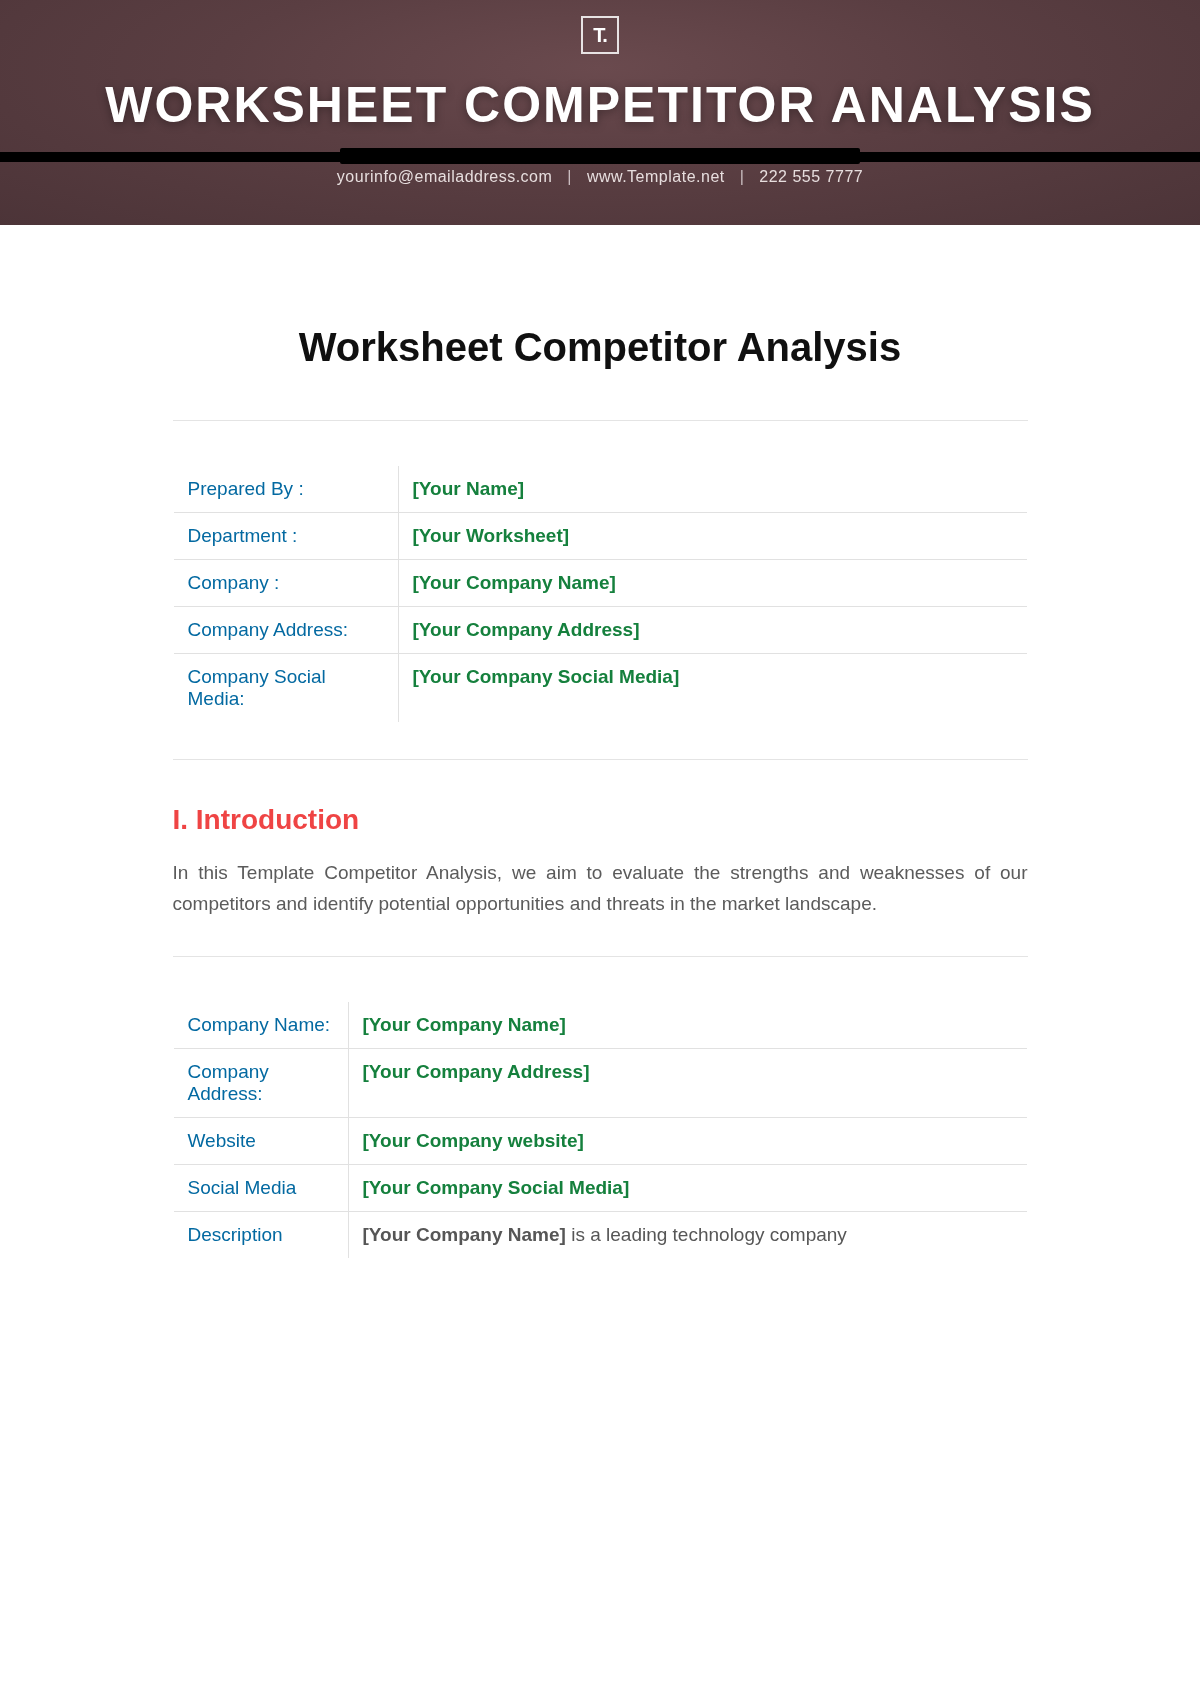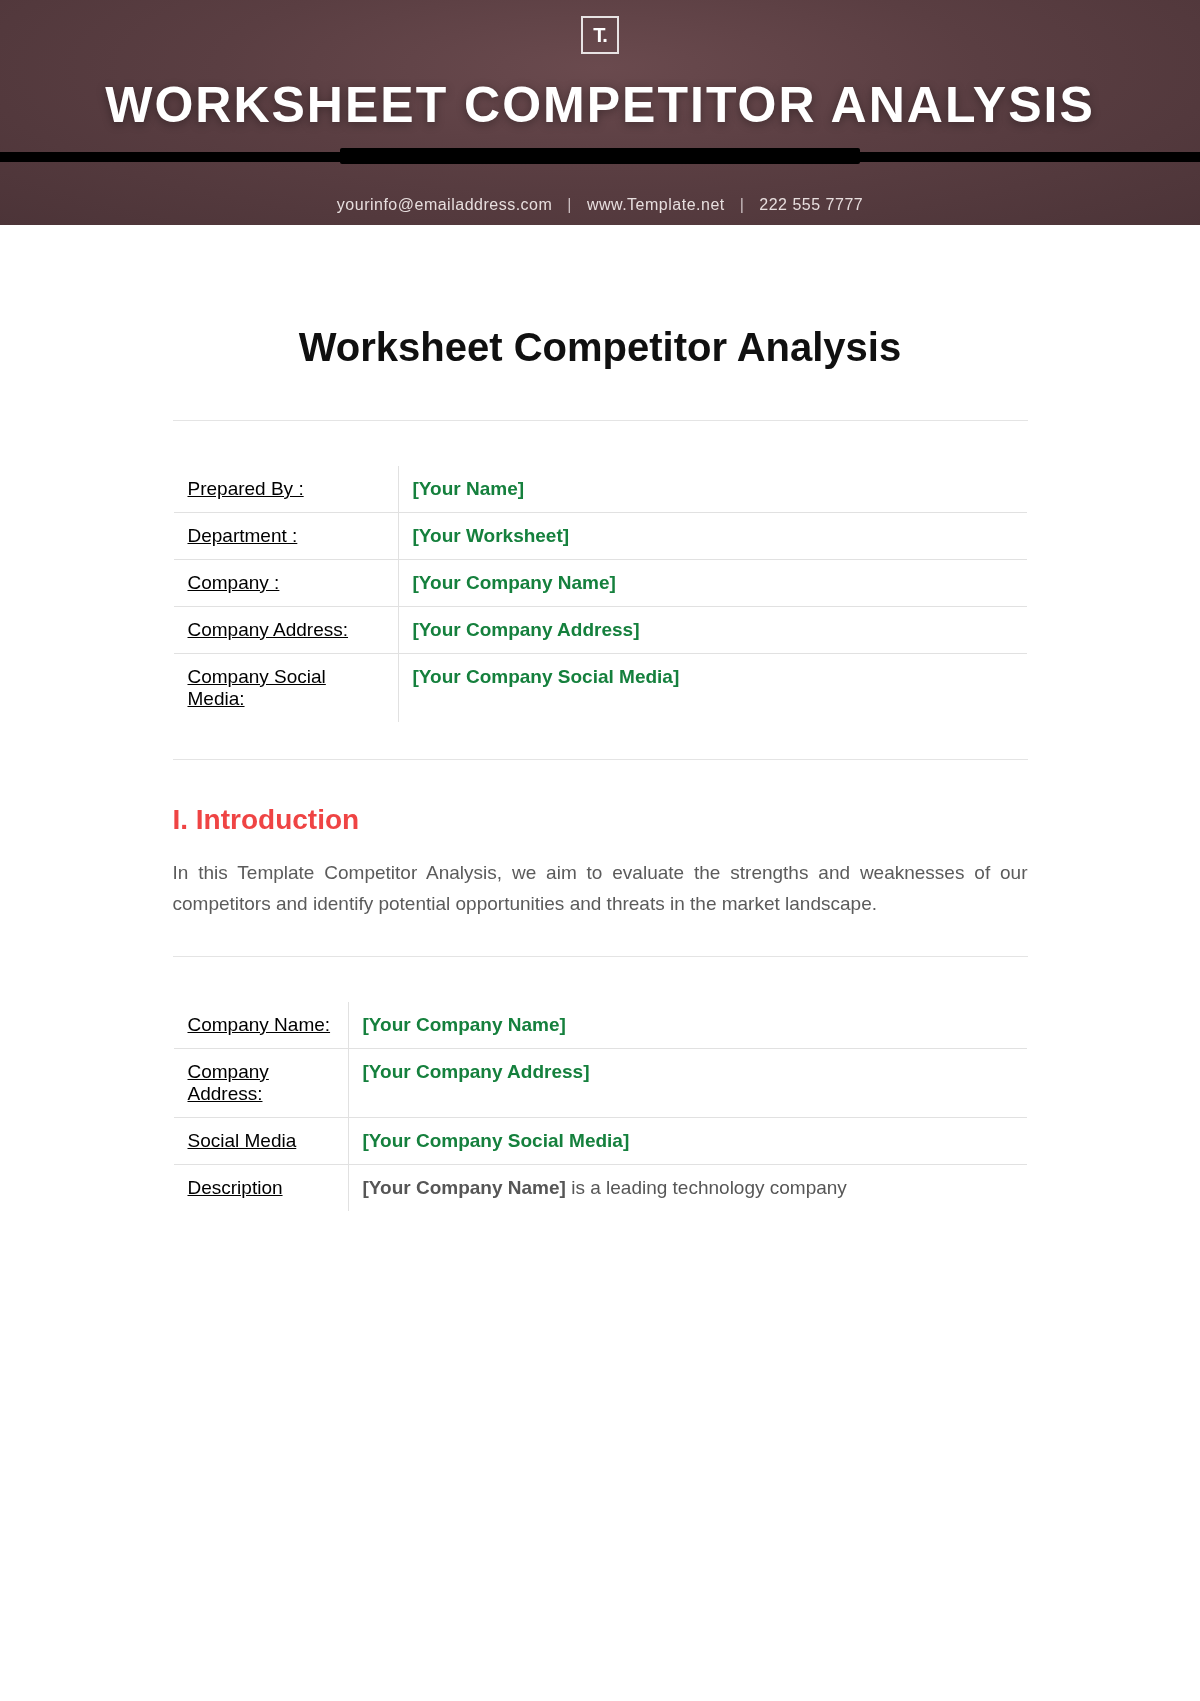--- a/index.html
+++ b/index.html
@@ -46,21 +46,21 @@
     position: absolute;
     left: 340px; right: 340px;
     top: 148px;
     height: 16px;
     background: #000;
     border-radius: 2px;
   }
   .banner .contact {
     position: absolute;
     left: 0; right: 0;
-    top: 196px;
+    top: 168px;
     font-size: 16px;
     color: #e7dede;
     letter-spacing: 0.5px;
   }
   .banner .contact .sep { margin: 0 10px; color: #cbbfc1; }
 
   
   .doc { width: 855px; margin: 0 auto; padding: 100px 0 0 0; }
   .doc-title {
     text-align: center;
@@ -92,21 +92,21 @@
     border: 1px solid #dcdcdc;
     border-radius: 8px;
     overflow: hidden;
     font-size: 19px;
   }
   table.info td {
     border: 1px solid #e1e1e1;
     padding: 12px 14px;
     vertical-align: top;
   }
-  table.info td.label { color: #000000; text-decoration: underline; }
+  table.info td.label { color: #0369a1; }
   table.info td.value { font-weight: 700; color: #15803d; }
   table.info.t1 td.label { width: 225px; }
   table.info.t2 td.label { width: 175px; }
 
   .spacer-below-table { height: 36px; }
 </style>
 </head>
 <body>
 
 <div class="page">
@@ -169,20 +169,24 @@
         <tbody>
           <tr>
             <td class="label">Company Name:</td>
             <td class="value">[Your Company Name]</td>
           </tr>
           <tr>
             <td class="label">Company Address:</td>
             <td class="value">[Your Company Address]</td>
           </tr>
           <tr>
+            <td class="label">Website</td>
+            <td class="value">[Your Company website]</td>
+          </tr>
+          <tr>
             <td class="label">Social Media</td>
             <td class="value">[Your Company Social Media]</td>
           </tr>
           <tr>
             <td class="label">Description</td>
             <td class="value" style="font-weight:400; color:#565656;">
               <b>[Your Company Name]</b><span> is a leading technology company</span>
             </td>
           </tr>
         </tbody>

